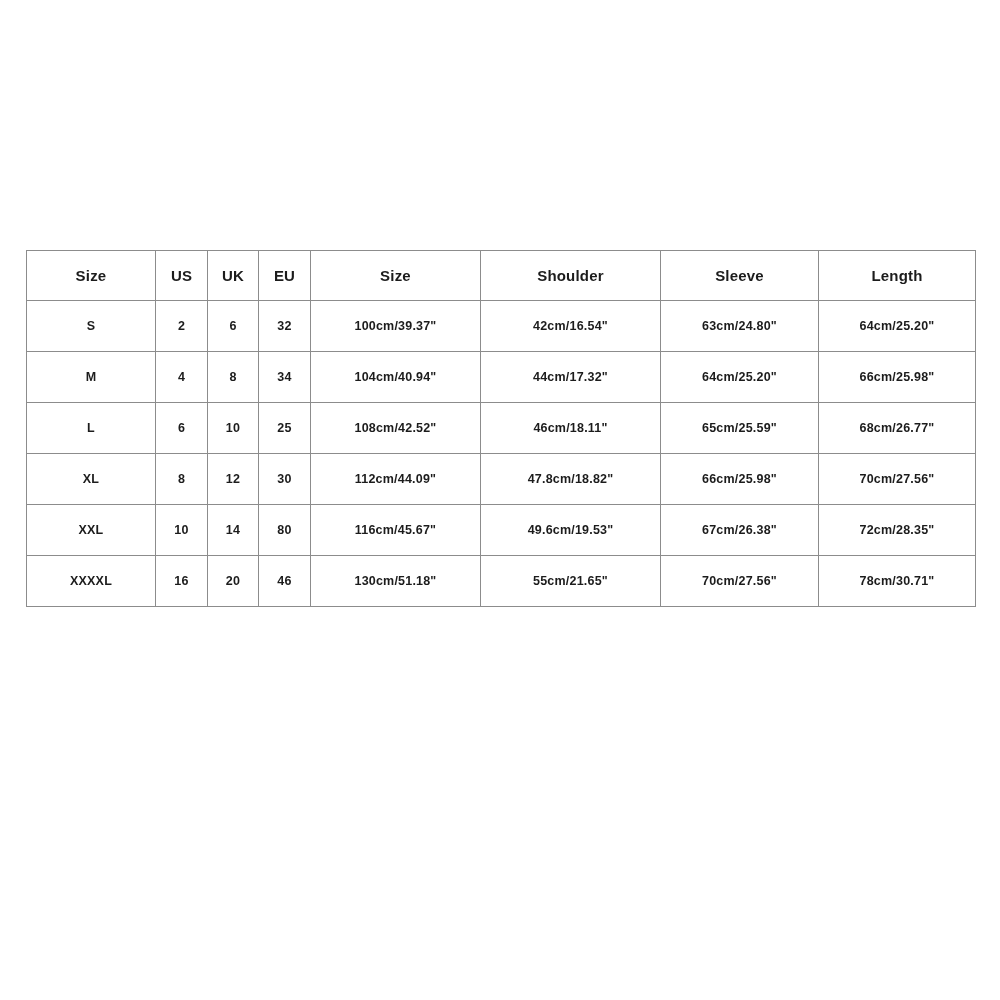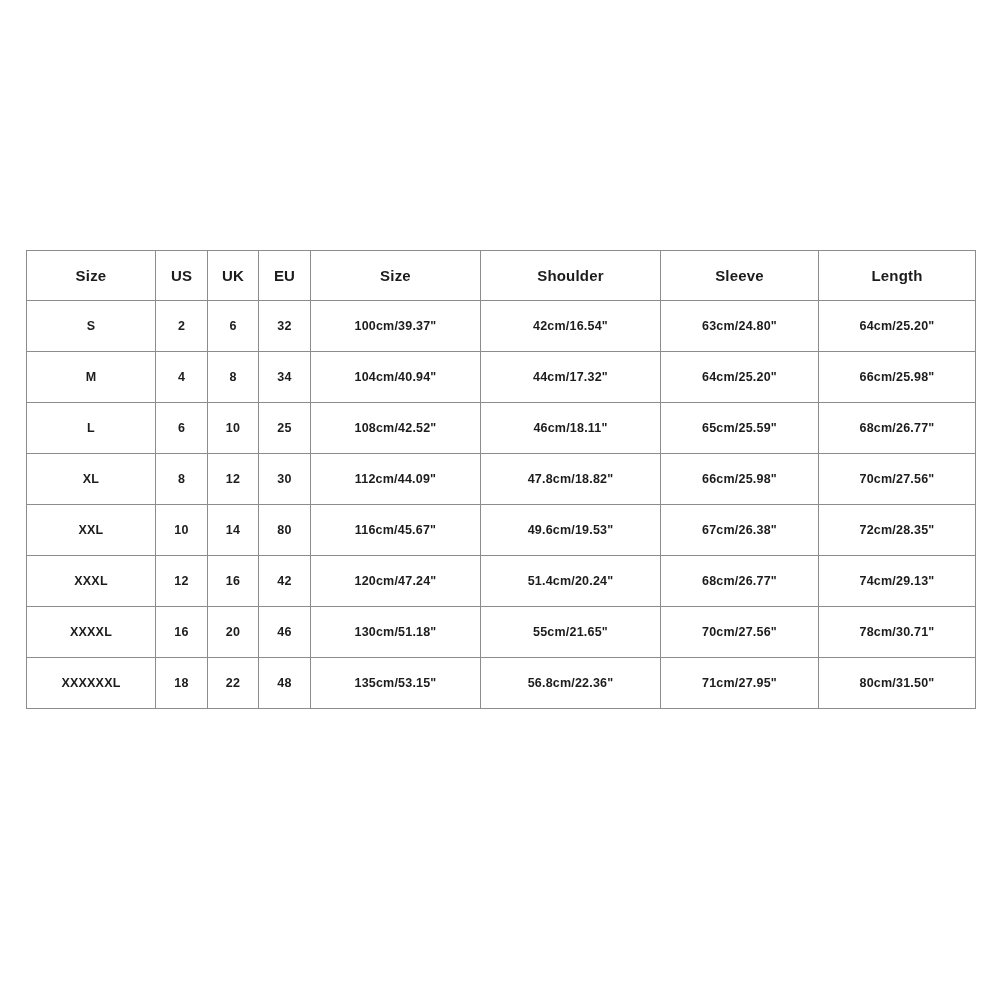--- a/index.html
+++ b/index.html
@@ -145,46 +145,26 @@
           <td>XXL</td>
           <td>10</td>
           <td>14</td>
           <td>80</td>
           <td>116cm/45.67"</td>
           <td>49.6cm/19.53"</td>
           <td>67cm/26.38"</td>
           <td>72cm/28.35"</td>
         </tr>
         <tr>
-          <td>XXXL</td>
-          <td>12</td>
-          <td>16</td>
-          <td>42</td>
-          <td>120cm/47.24"</td>
-          <td>51.4cm/20.24"</td>
-          <td>68cm/26.77"</td>
-          <td>74cm/29.13"</td>
-        </tr>
-        <tr>
           <td>XXXXL</td>
           <td>16</td>
           <td>20</td>
           <td>46</td>
           <td>130cm/51.18"</td>
           <td>55cm/21.65"</td>
           <td>70cm/27.56"</td>
           <td>78cm/30.71"</td>
         </tr>
-        <tr>
-          <td>XXXXXXL</td>
-          <td>18</td>
-          <td>22</td>
-          <td>48</td>
-          <td>135cm/53.15"</td>
-          <td>56.8cm/22.36"</td>
-          <td>71cm/27.95"</td>
-          <td>80cm/31.50"</td>
-        </tr>
       </tbody>
     </table>
   </div>
 
 </div>
 
 </body></html>

